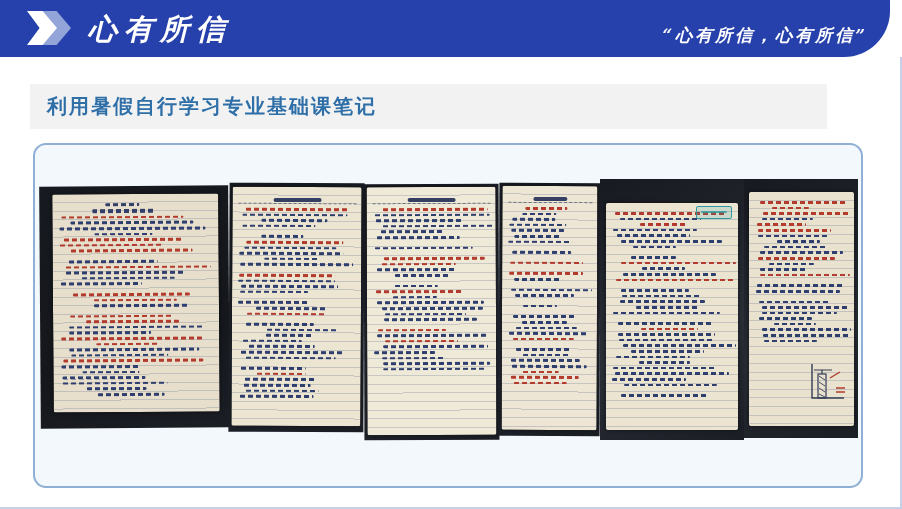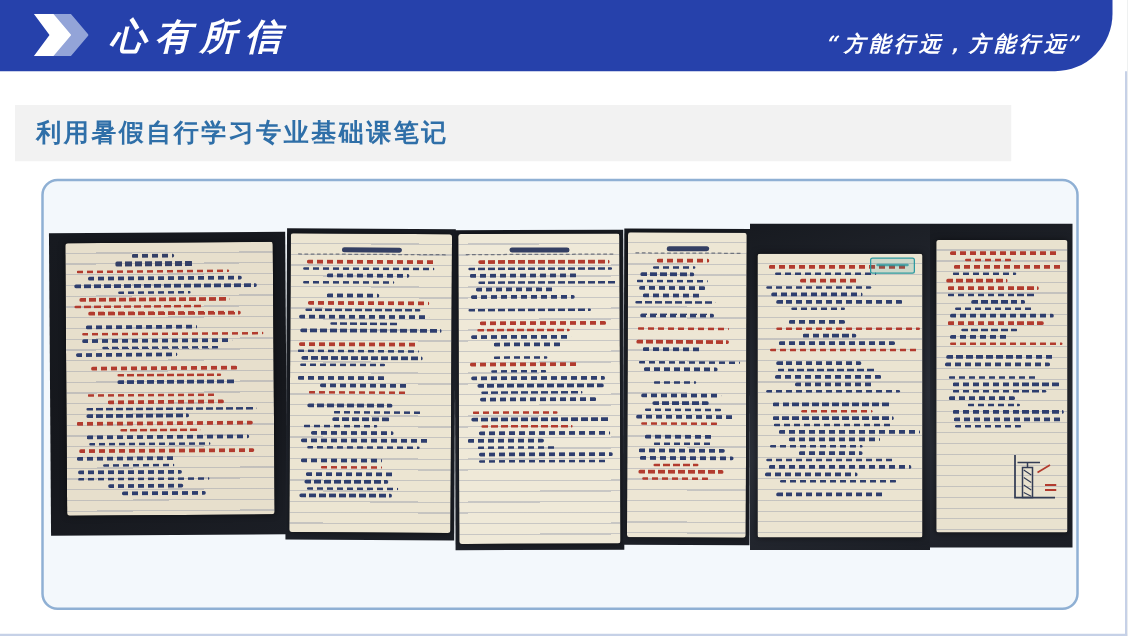--- a/index.html
+++ b/index.html
@@ -28,21 +28,21 @@
     font-size:29px;letter-spacing:7px;white-space:nowrap;
   }
   .header-quote{
     position:absolute;right:22px;top:24px;color:#fff;
     font-family:"DejaVu Serif",serif;font-weight:bold;font-style:italic;
     font-size:17px;letter-spacing:3px;white-space:nowrap;
   }
 
   
   .subtitle-bar{
-    position:absolute;left:12px;top:84px;width:797px;height:45px;
+    position:absolute;left:30px;top:84px;width:797px;height:45px;
     background:var(--subtitle-bg,#f2f2f2);
   }
   .subtitle-text{
     position:absolute;left:17px;top:0;line-height:45px;
     font-family:"DejaVu Serif",serif;font-weight:bold;
     color:var(--subtitle-text,#2f6fa8);font-size:20px;letter-spacing:2px;white-space:nowrap;
   }
 
   
   .notes-card{
@@ -71,21 +71,21 @@
 <body>
 
 <div class="slide">
 
   <div class="header">
     <div class="chevrons">
       <span class="chev back"></span>
       <span class="chev front"></span>
     </div>
     <div class="header-title">心有所信</div>
-    <div class="header-quote">“方能行远，方能行远”</div>
+    <div class="header-quote">“心有所信，心有所信”</div>
   </div>
 
   <div class="subtitle-bar">
     <div class="subtitle-text">利用暑假自行学习专业基础课笔记</div>
   </div>
 
   <div class="notes-card">
     <div class="collage">
         <div class="photo" style="width: 189px; height: 242px; margin-top: 7px; padding: 8px 10px 16px 13px; transform: rotate(-0.4deg); background: linear-gradient(160deg, rgb(23, 26, 32), rgb(21, 23, 28) 60%, rgb(27, 30, 37));">
           <div class="paper" style="background-color: rgb(231, 223, 204);">

